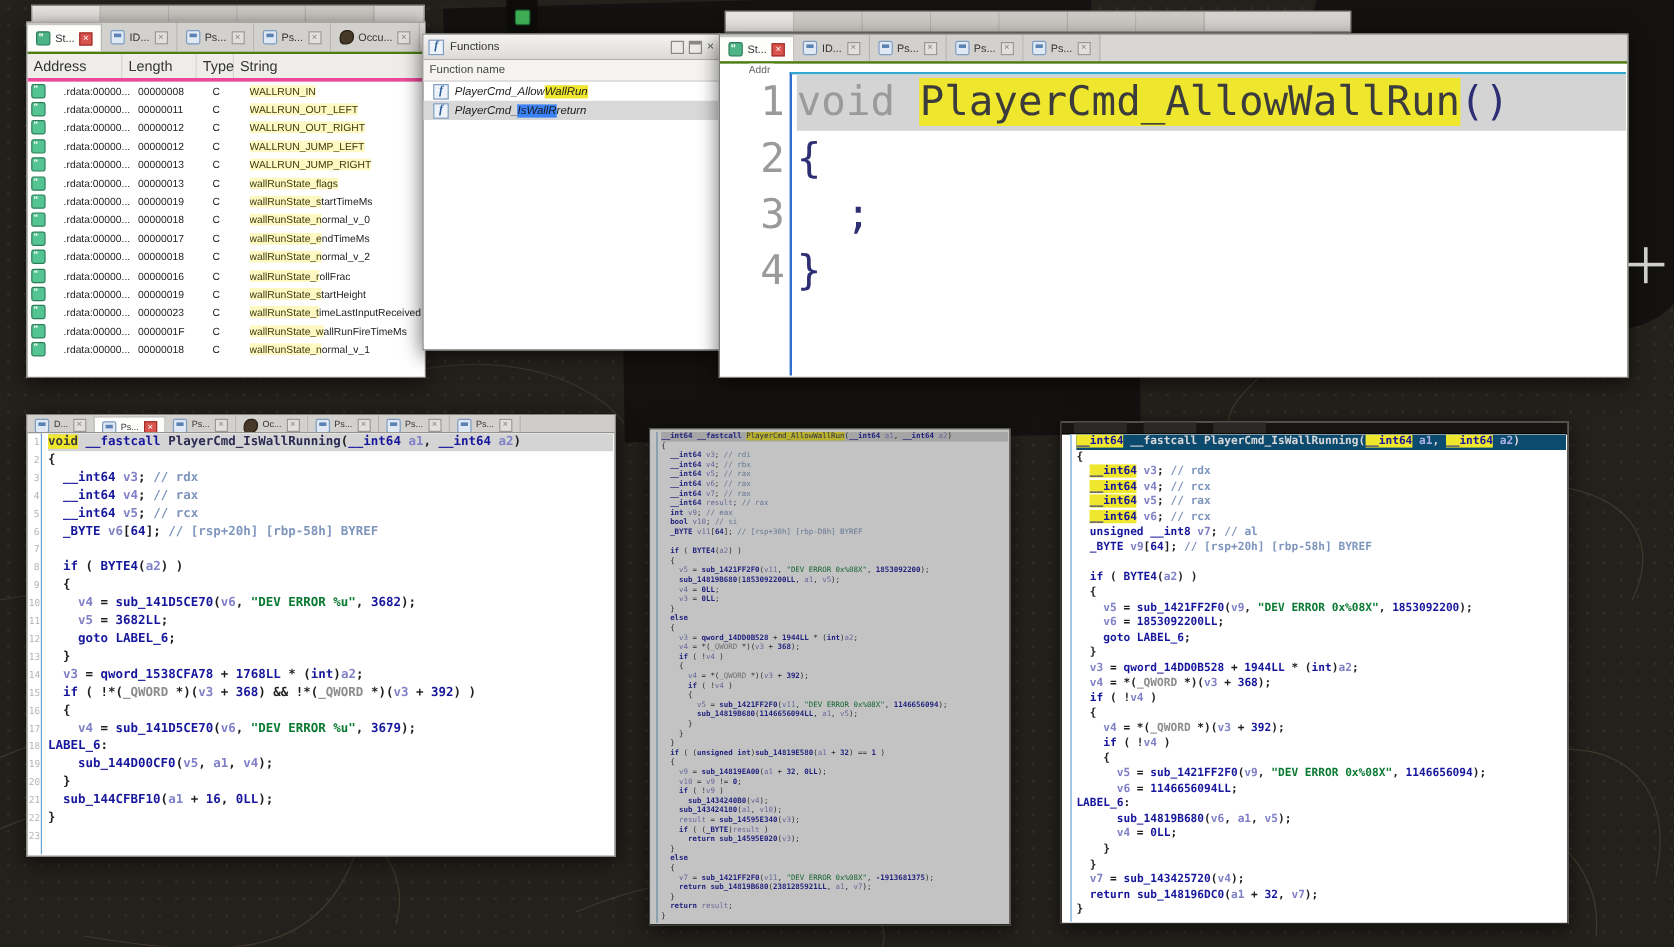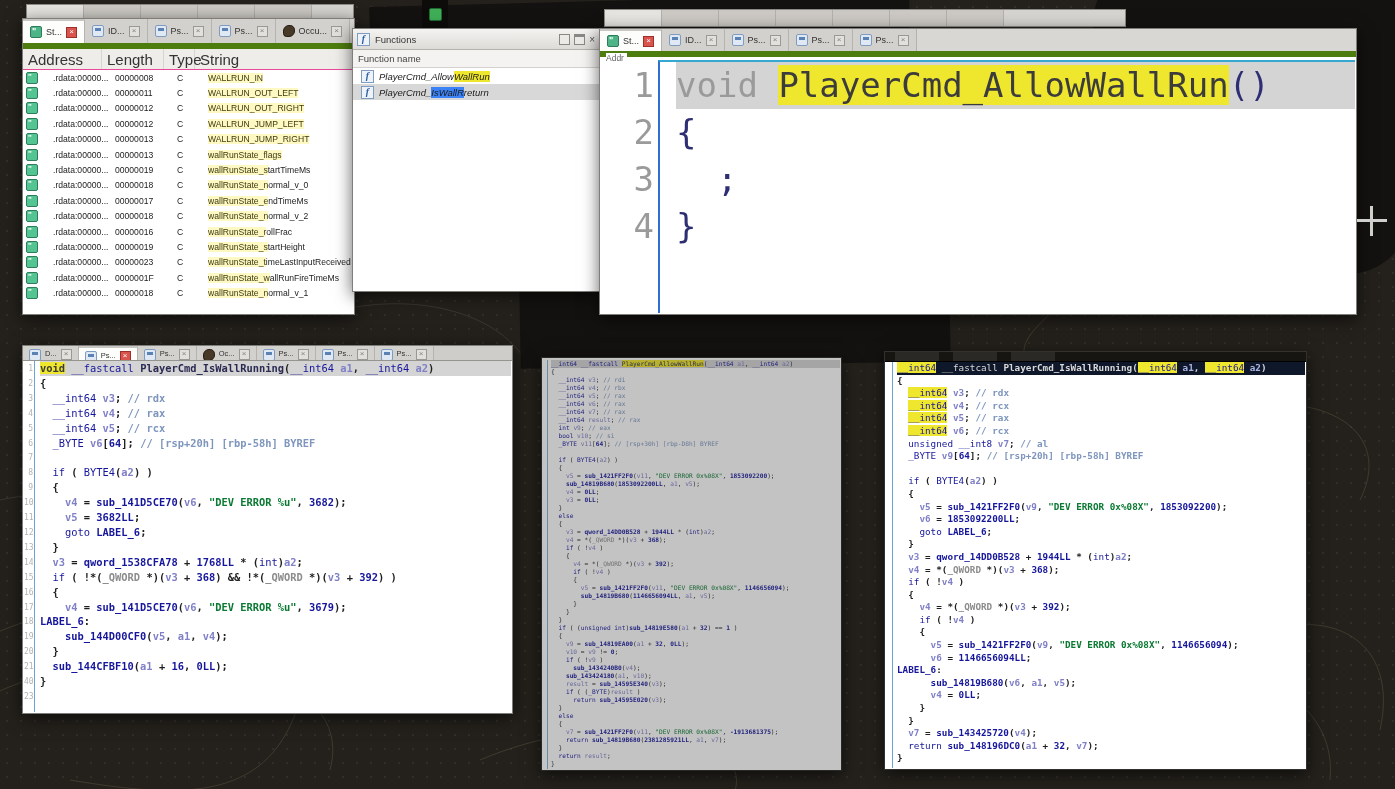--- a/index.html
+++ b/index.html
@@ -12,37 +12,37 @@
   .sliver{position:absolute;background:#d6d4d0;border:1px solid #8d8b87;z-index:1;display:flex;overflow:hidden}
   .sliver .mtab{width:56px;height:100%;border-right:1px solid #b2b0ac;background:#ccc9c4}
   .sliver .mtab.lite{background:#e6e4e0}
   .frag{position:absolute;background:#0d0c0a;z-index:1}
   .fragicon{position:absolute;width:11px;height:11px;background:#3fae57;border:1px solid #1f6b33;border-radius:2px;z-index:2}
 
   .win{position:absolute;background:#fff;border:1px solid #7f7d79;
     box-shadow:0 4px 16px rgba(0,0,0,.6);z-index:2}
 
   
-  .tabbar{height:24px;background:#d9d7d3;border-bottom:6px solid #4d7c0f;display:flex;align-items:stretch;overflow:hidden}
+  .tabbar{height:24px;background:#d9d7d3;border-bottom:2px solid #4d7c0f;display:flex;align-items:stretch;overflow:hidden}
   .tab{display:flex;align-items:center;gap:4px;padding:0 7px;border-right:1px solid #b5b3af;
     font-size:9px;color:#333;background:#d3d1cd;white-space:nowrap}
   .tab.active{background:#fdfdfc;border-top:2px solid #c9c7c3}
   .ticon{width:10px;height:10px;border-radius:2px;flex:none;position:relative}
   .ticon.strings{background:#4db487;border:1px solid #2d7d5a}
   .ticon.strings::after{content:"\0022";position:absolute;left:1px;top:-1px;color:#fff;font-size:9px;font-weight:bold}
   .ticon.doc{background:#dfe8f3;border:1px solid #7e9cc0}
   .ticon.doc::after{content:"";position:absolute;left:2px;top:2px;right:2px;height:3px;background:#5b82b4}
   .ticon.occ{background:#473928;border:1px solid #241c10;border-radius:50% 40% 50% 30%}
   .tclose{width:9px;height:9px;border:1px solid #9b9995;background:#e2e0dc;font-size:8px;
     line-height:8px;text-align:center;color:#86847f;flex:none}
   .tclose.red{background:#d8544d;border-color:#9e2f2a;color:#fff}
 
   
-  .shead{display:flex;height:20px;background:#efedea;border-bottom:1px solid #ec4899;
-    font-size:15px;color:#333;align-items:center}
+  .shead{display:flex;height:20px;background:#efedea;border-bottom:3px solid #ec4899;
+    font-size:12px;color:#333;align-items:center}
   .shead span{border-right:1px solid #d7d5d1;height:100%;display:flex;align-items:center;padding-left:5px;box-sizing:border-box}
   .sh-addr{width:79px}.sh-len{width:62px}.sh-type{width:31px}.sh-str{flex:1}
   .srow{display:flex;align-items:center;height:15.4px;font-size:8.6px;color:#222}
   .sic{width:10px;height:10px;margin-left:3px;background:#55c493;border:1px solid #2d7d5a;
     border-radius:2px;flex:none;position:relative}
   .sic::after{content:"\0022";position:absolute;left:1px;top:-1px;color:#fff;font-size:8px;font-weight:bold}
   .sad{width:62px;margin-left:15px;white-space:nowrap;overflow:hidden}
   .sln{width:62px}.sty{width:31px}
   .sst{flex:1;white-space:nowrap;overflow:hidden}
   .yhl{background:#fef9c3;color:#3c3a10}
@@ -66,38 +66,38 @@
   .cmk{background:#3b82f6}
 
   
   .code{position:absolute;font-family:"DejaVu Sans Mono",monospace;overflow:hidden;background:#fff}
   .cl{white-space:pre}
   .pl{color:#1e1e1e}
   .str{color:#0a7a32}
   .com{color:#7e95bd}
   .id{color:#16169c;font-weight:bold}
   .fn{color:#2a2a52}
-  .kw{color:#16169c;font-weight:normal}
+  .kw{color:#16169c;font-weight:bold}
   .gr{color:#8c8c8c}
   .vr{color:#8080c8}
   .num{color:#16169c;font-weight:bold}
   .mk{background:#efe62e}
   .gr.mk{color:#3a3a3a}
   .cur{background:#d4d4d4}
-  .curd{background:#0f172a}
+  .curd{background:#0c4a6e}
   .curd .pl,.curd .kw,.curd .fn{color:#d9d9d9}
   .curd .vr{color:#aab4e4}
   .curd .mk{color:#16169c;background:#efe62e}
 
   
-  .w3addr{position:absolute;left:6px;top:24px;font-size:8.5px;color:#666;z-index:1;background:#fff;padding-right:3px}
+  .w3addr{position:absolute;left:24px;top:24px;font-size:8.5px;color:#666;z-index:1;background:#fff;padding-right:3px}
   .w3gut{position:absolute;left:0;top:33px;width:54px;text-align:right;
     font-family:"DejaVu Sans Mono",monospace;font-size:34px;line-height:47px;color:#9a9a9a}
   .w3code{left:58px;top:31px;right:1px;bottom:1px;border-top:2px solid #35a8d0;
-    border-left:2px solid #2f6fd0;font-size:34px;line-height:47px;padding-left:16px}
+    border-left:2px solid #2f6fd0;font-size:34px;line-height:47px;padding-left:4px}
   .w3code .pl{color:#2e2e74}
   .w3code .gr{color:#9a9a9a}
   .w3code .fn{color:#3c3c3c}
 
   
   .w4strip{height:14px;background:#cfcdc9;border-bottom:1px solid #96948f;display:flex;overflow:hidden}
   .w4strip .tab{font-size:7.5px;height:22px;padding:0 6px;align-items:flex-start;padding-top:3px}
   .w4gut{position:absolute;left:1px;top:16px;width:9px;overflow:hidden;text-align:right;
     font-family:"DejaVu Sans Mono",monospace;font-size:8px;line-height:14.9px;color:#b3b3b3}
   .w4code{left:11px;top:15px;right:1px;bottom:1px;border-left:1px solid #6aa3d8;
@@ -424,21 +424,21 @@
       <div>12</div>
       <div>13</div>
       <div>14</div>
       <div>15</div>
       <div>16</div>
       <div>17</div>
       <div>18</div>
       <div>19</div>
       <div>20</div>
       <div>21</div>
-      <div>40</div>
+      <div>22</div>
       <div>23</div>
     </div>
   <div class="code w4code" id="w4code">
       <div class="cl cur"><span class="gr mk">void</span><span class="pl"> </span><span class="kw">__fastcall</span><span class="pl"> </span><span class="fn">PlayerCmd_IsWallRunning</span><span class="pl">(</span><span class="kw">__int64</span><span class="pl"> </span><span class="vr">a1</span><span class="pl">, </span><span class="kw">__int64</span><span class="pl"> </span><span class="vr">a2</span><span class="pl">)</span></div>
       <div class="cl"><span class="pl">{</span></div>
       <div class="cl"><span class="pl">  </span><span class="kw">__int64</span><span class="pl"> </span><span class="vr">v3</span><span class="pl">; </span><span class="com">// rdx</span></div>
       <div class="cl"><span class="pl">  </span><span class="kw">__int64</span><span class="pl"> </span><span class="vr">v4</span><span class="pl">; </span><span class="com">// rax</span></div>
       <div class="cl"><span class="pl">  </span><span class="kw">__int64</span><span class="pl"> </span><span class="vr">v5</span><span class="pl">; </span><span class="com">// rcx</span></div>
       <div class="cl"><span class="pl">  </span><span class="kw">_BYTE</span><span class="pl"> </span><span class="vr">v6</span><span class="pl">[</span><span class="num">64</span><span class="pl">]; </span><span class="com">// [rsp+20h] [rbp-58h] BYREF</span></div>
       <div class="cl">&nbsp;</div>

